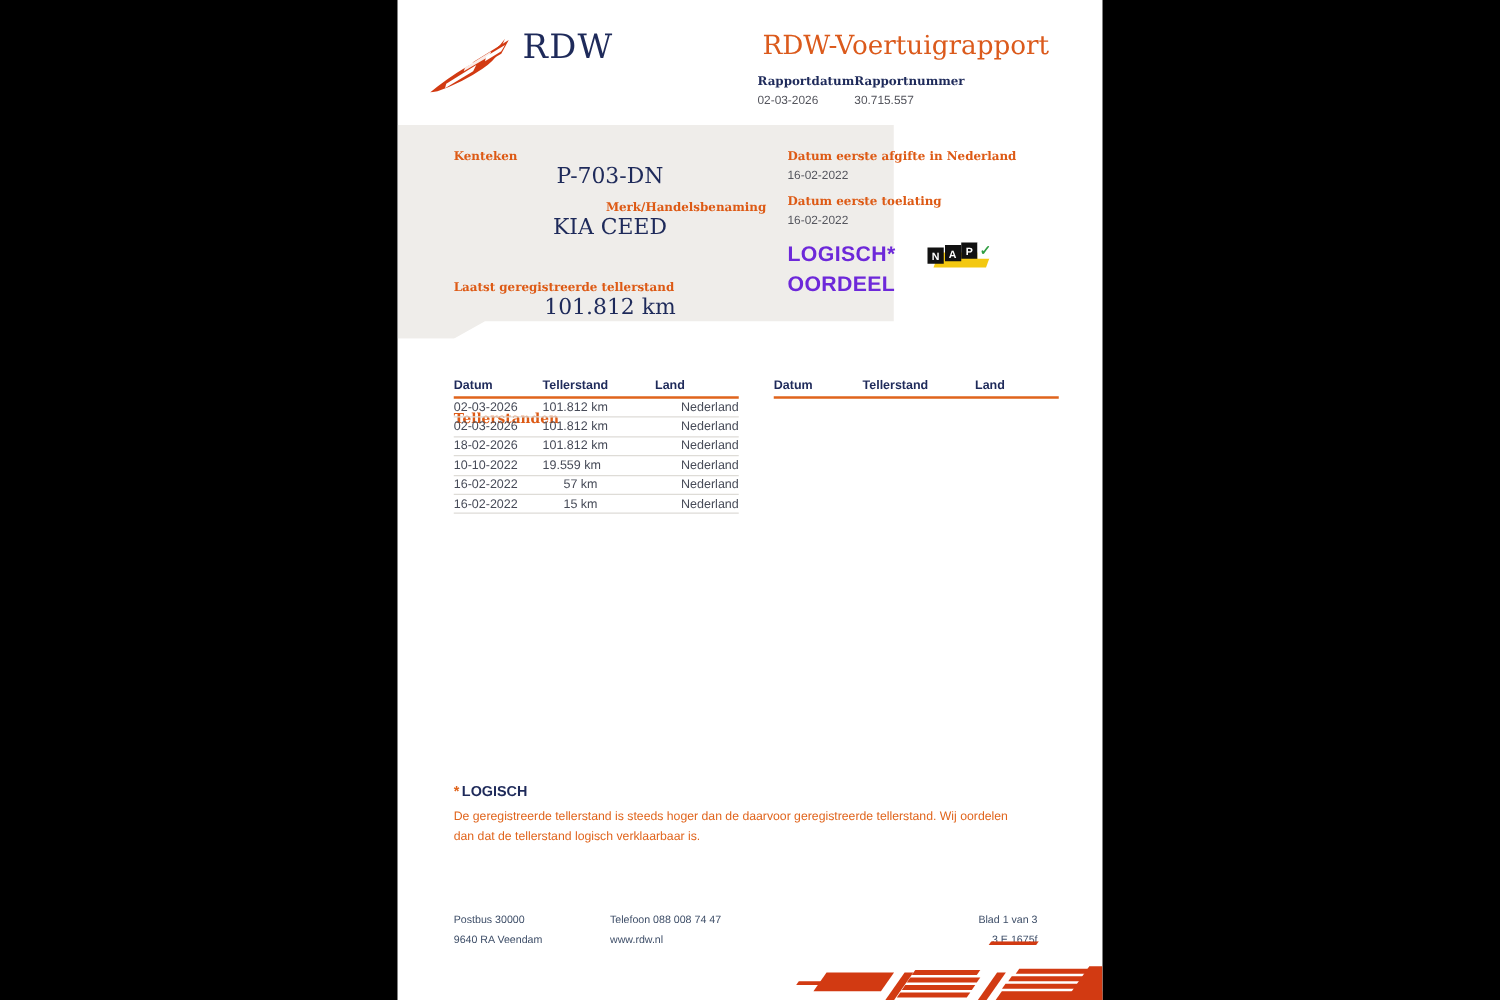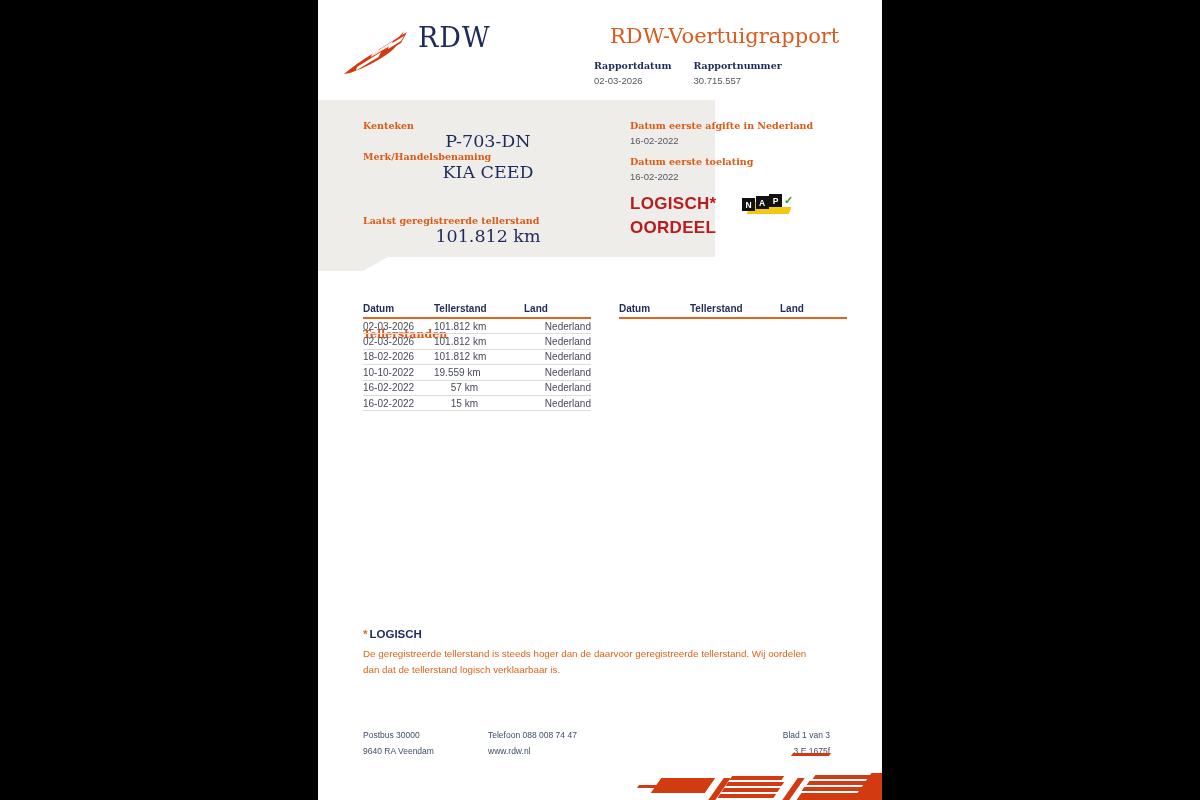--- a/index.html
+++ b/index.html
@@ -8,39 +8,39 @@
   .stage { position:relative; width:1200px; height:800px; background:#000; }
   .page { position:absolute; left:318px; top:0; width:564px; height:800px;
           background:#fff; overflow:hidden;padding-left:35px; }
 
   
   .logo-icon { position:absolute; left:24px; top:26px; width:68px; height:48px; }
   .wordmark { position:absolute; left:100px; top:22px; font-family:"DejaVu Serif", serif;
               font-size:27px; letter-spacing:1px; color:#1e2a5a; }
   .doc-title { position:absolute; left:292px; top:24px; font-family:"DejaVu Serif", serif;
                font-size:21px; color:#db5a1c; }
-  .report-meta { position:absolute; left:276px; top:60px; display:flex; gap:22px; }
+  .report-meta { position:absolute; left:288px; top:60px; display:flex; }
   .meta-label { font-family:"DejaVu Serif", serif; font-weight:bold; font-size:9.5px;
                 color:#1e2a5a; }
   .meta-value { font-size:9.5px; color:#55565e; margin-top:4px; }
 
   
   .summary { position:absolute; left:0; top:100px; width:397px; height:171px;
              background:#efedea;
              clip-path:polygon(0 0, 502px 0, 502px 157px, 70px 157px, 45px 171px, 0 171px); }
   .lbl { font-family:"DejaVu Serif", serif; font-weight:bold; font-size:9.5px;
          color:#dd5a15; }
   .bigval { font-family:"DejaVu Serif", serif; font-size:17.5px; color:#1e2a5a;text-align:center; }
   .smallval { font-size:9.5px; color:#55565e; }
   .sum-l { position:absolute; left:45px; top:20px; width:250px; }
   .sum-r { position:absolute; left:312px; top:20px; width:190px; }
   .gap-a { margin-top:9px; } .gap-b { margin-top:33px; }
-  .gap-c { margin-top:0; } .gap-d { margin-top:10px; }
+  .gap-c { margin-top:10px;text-align:right; } .gap-d { margin-top:10px; }
   .oordeel { position:absolute; left:312px; top:92px; font-weight:bold; font-size:17px;
-             line-height:24px; color:#b91c1c; letter-spacing:0.3px; }
+             line-height:24px; color:#6d28d9; letter-spacing:0.3px; }
 
   
   .nap { position:absolute; left:424px; top:92px; width:54px; height:26px; }
   .nap-yellow { position:absolute; left:7px; top:10px; width:42px; height:12px;
                 background:#f3c811; transform:skewX(-20deg); }
   .nap-box { position:absolute; width:13px; height:13px; background:#111;
              color:#fff; font-size:8.5px; font-weight:bold; display:flex;
              align-items:center; justify-content:center; }
   .nap-n { left:0; top:6px; } .nap-a { left:13.5px; top:4px; } .nap-p { left:27px; top:2px; }
   .nap-check { position:absolute; left:40px; top:2px; width:13px; height:13px;

